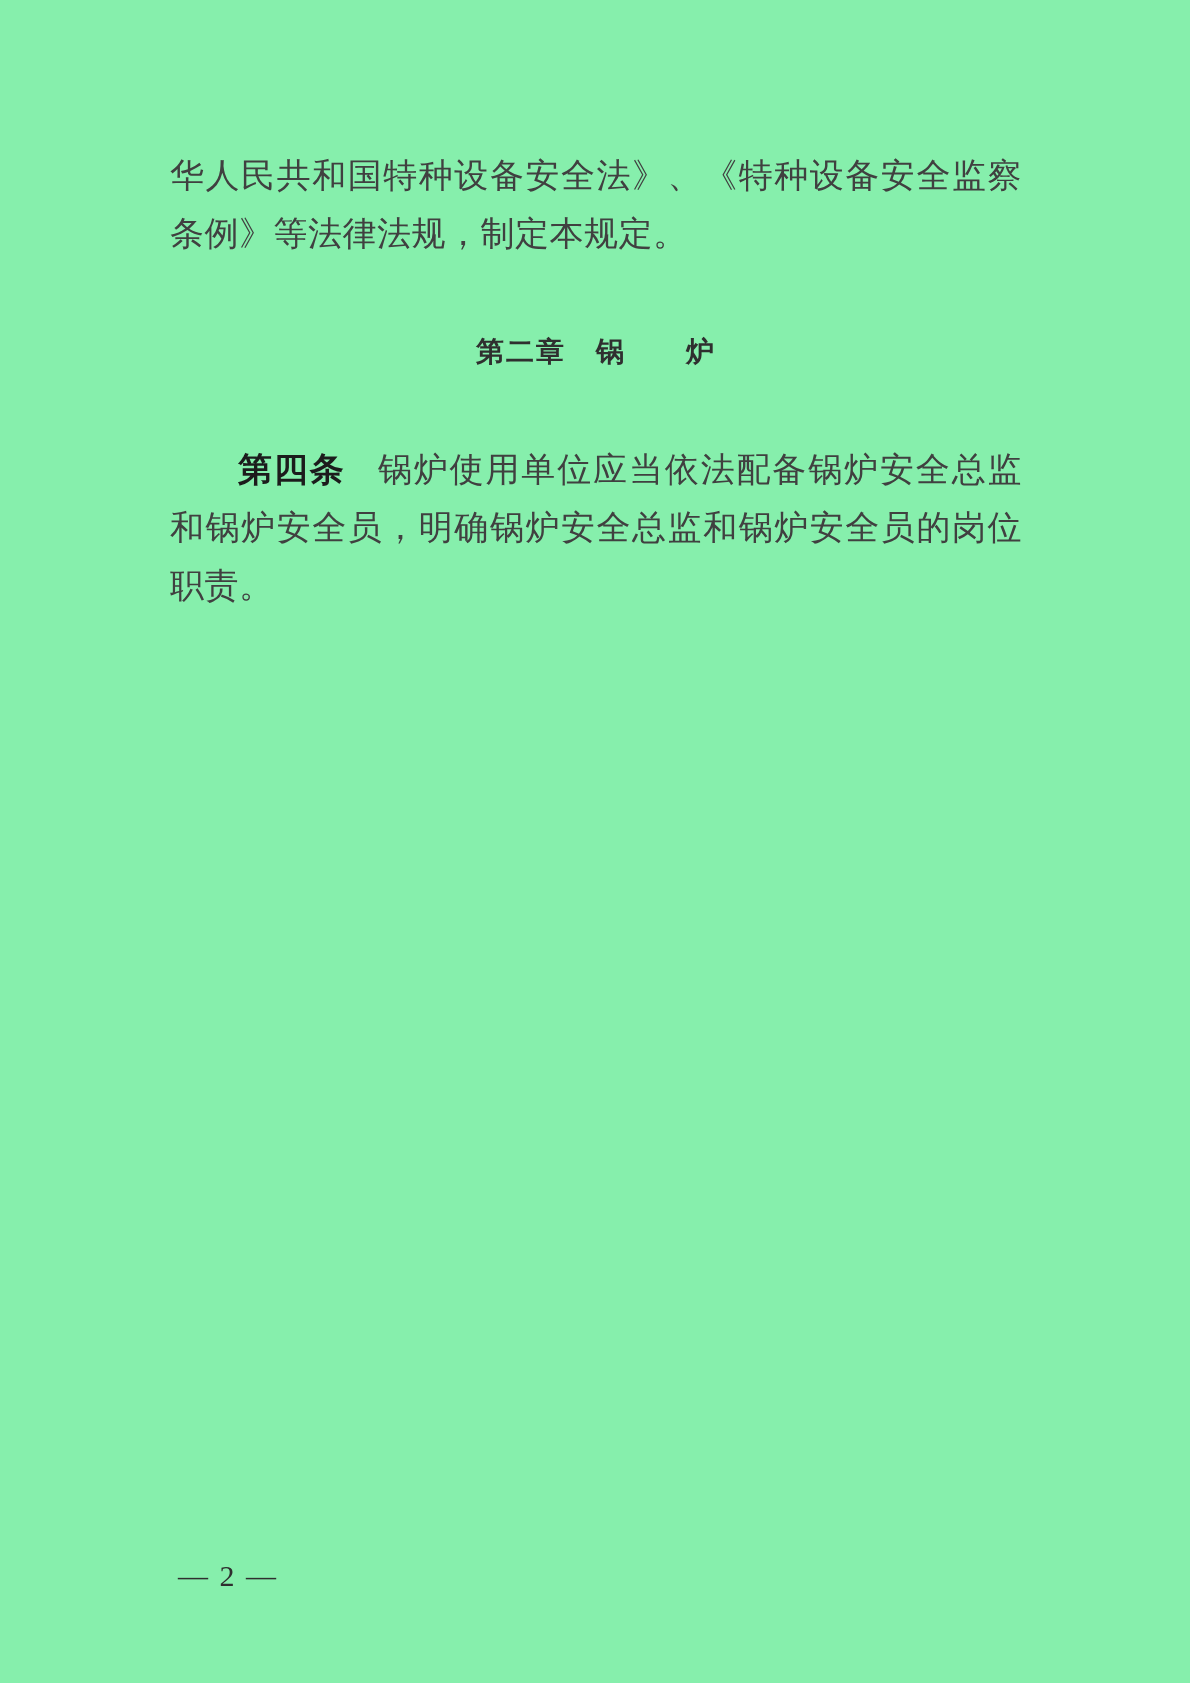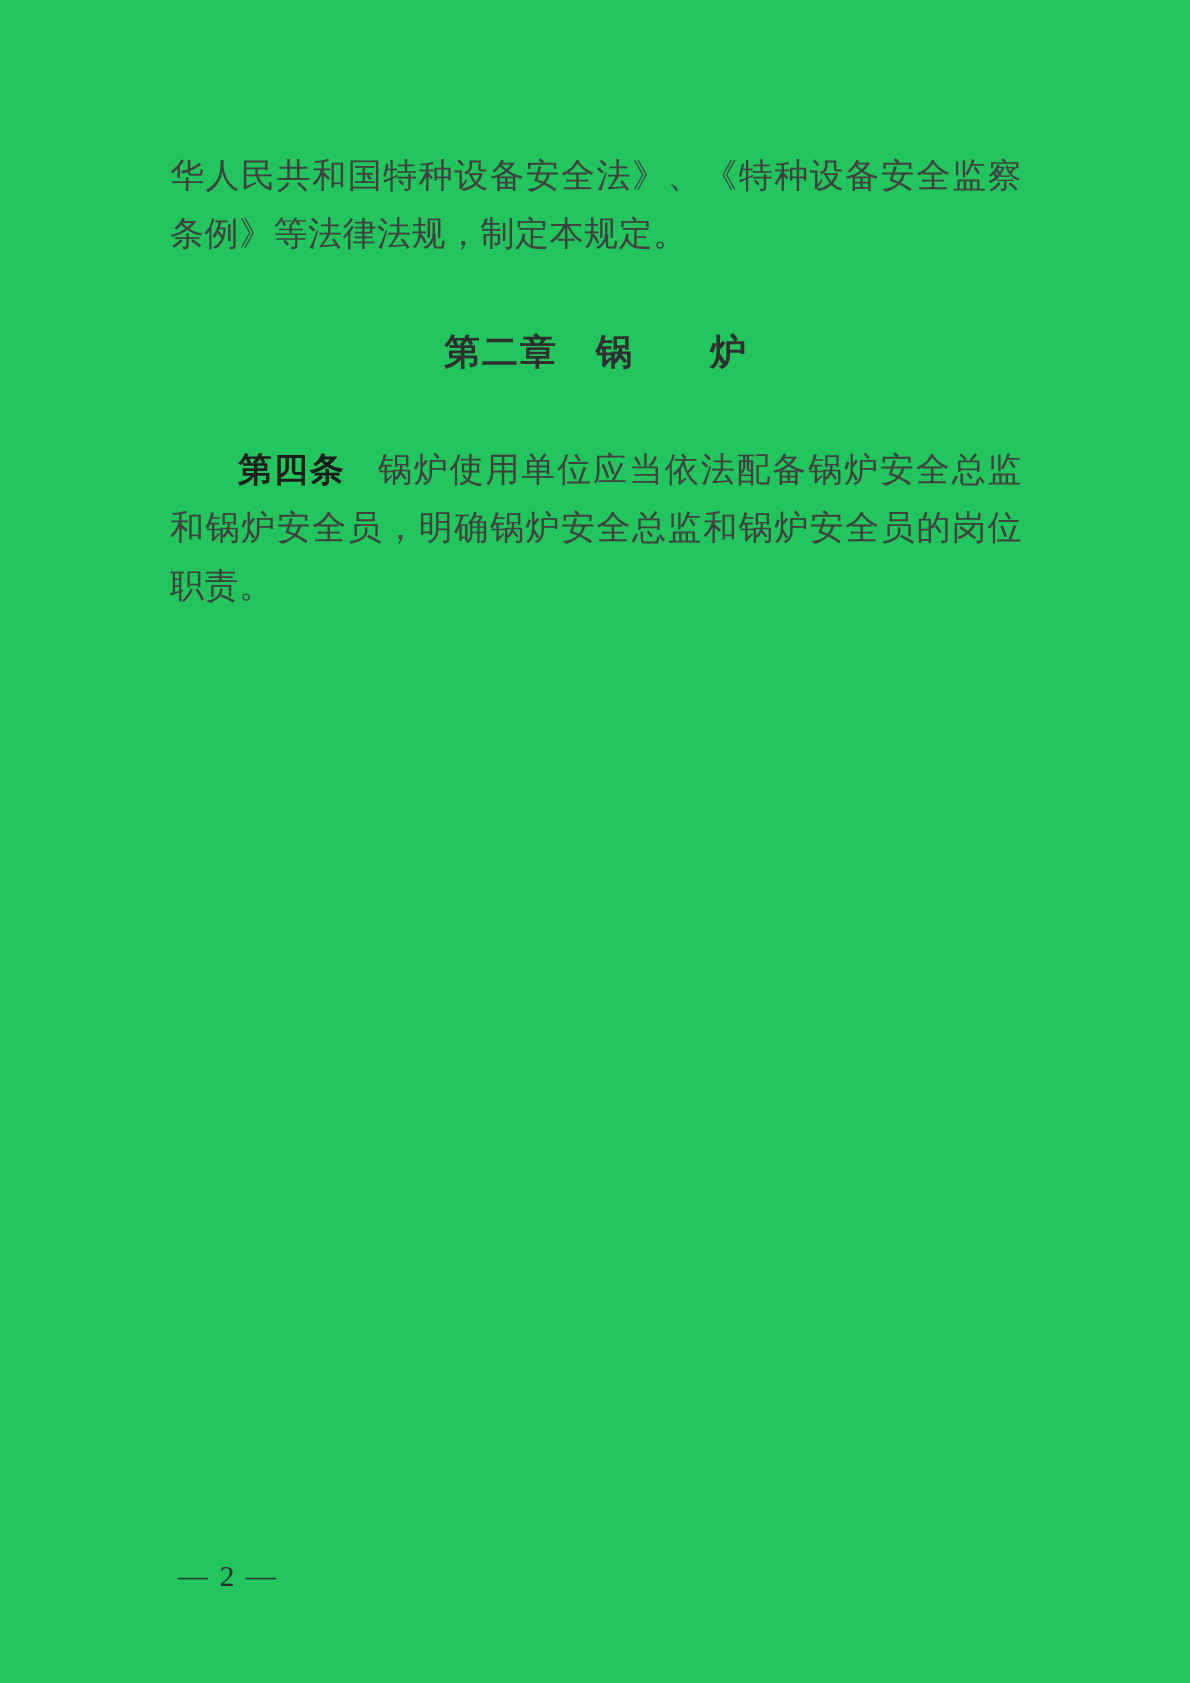--- a/index.html
+++ b/index.html
@@ -4,21 +4,21 @@
 <style>
   html, body {
     margin: 0;
     padding: 0;
     background: #ffffff;
   }
   .page {
     position: relative;
     width: 1190px;
     height: 1683px;
-    background: #22c55e;
+    background: #86efac;
     overflow: hidden;
   }
   .content {
     position: absolute;
     left: 170px;
     top: 147px;
     width: 852px;
   }
   .para {
     margin: 0;
@@ -33,21 +33,21 @@
     text-indent: 2em;
   }
   .article-label {
     font-weight: bold;
     color: #1c1c1c;
     margin-right: 0.95em;
   }
   .chapter {
     margin: 60px 0;
     font-family: "Liberation Sans", "DejaVu Sans", sans-serif;
-    font-size: 36px;
+    font-size: 28px;
     line-height: 58px;
     font-weight: bold;
     text-align: center;
     color: #2f2f2f;
     letter-spacing: 2px;
   }
   .footer {
     position: absolute;
     left: 178px;
     top: 1556px;

